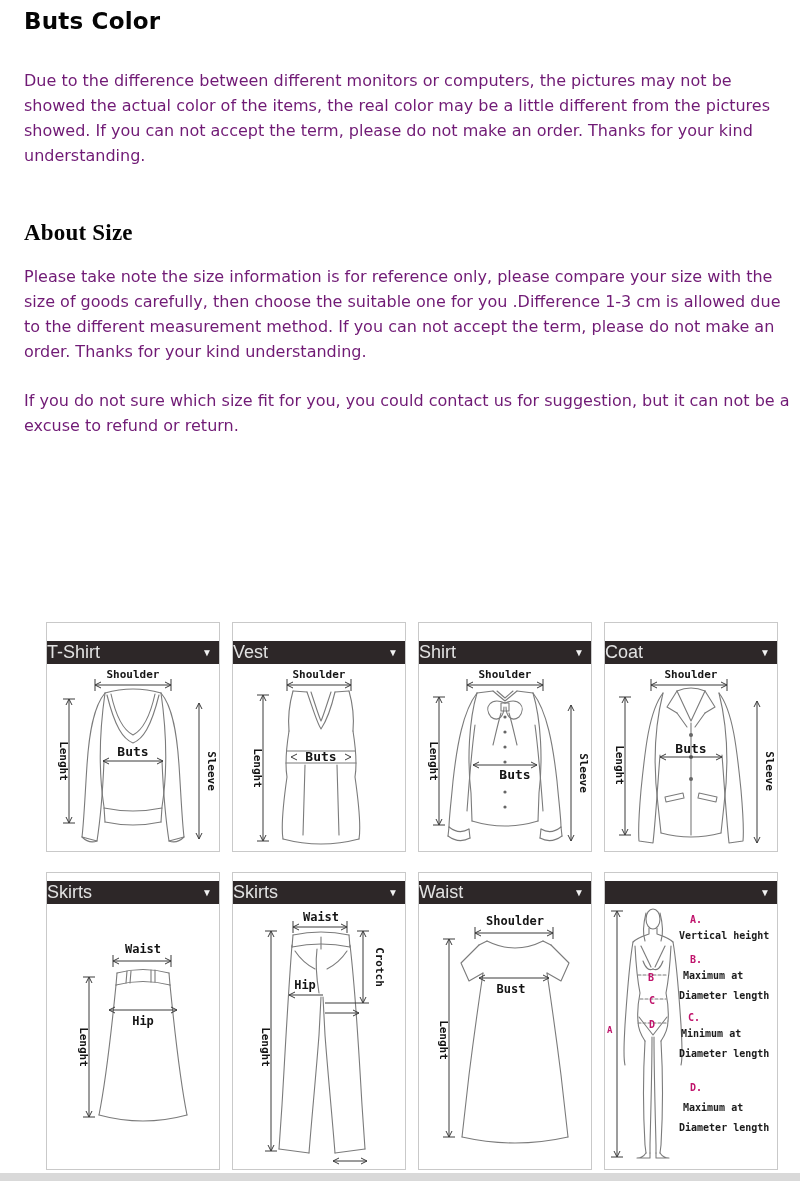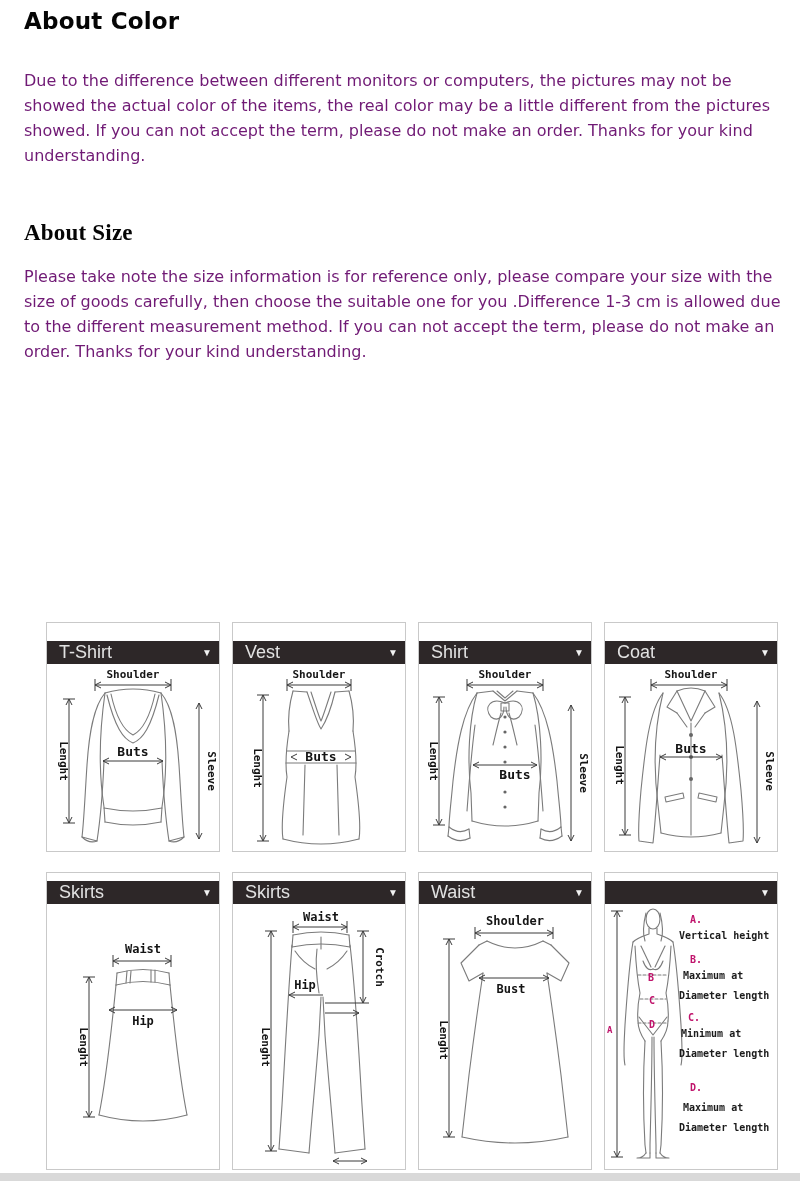--- a/index.html
+++ b/index.html
@@ -5,44 +5,45 @@
   html,body{margin:0;padding:0;background:#fff;}
   .page{position:relative;width:800px;height:1181px;background:#fff;overflow:hidden;
         font-family:"DejaVu Sans",sans-serif;color:#000;}
   .heading{position:absolute;left:24px;font-size:23px;font-weight:bold;color:#050505;letter-spacing:0.2px;}
   .para{position:absolute;left:24px;width:772px;font-size:16px;line-height:25px;color:#701a75;}
   .panel{position:absolute;width:172px;background:#fff;border:1px solid #c9c9c9;box-sizing:content-box;}
   .row1{top:622px;height:228px;}
   .row2{top:872px;height:296px;}
   .c1{left:46px}.c2{left:232px}.c3{left:418px}.c4{left:604px}
   .bar{position:relative;height:23px;background:#2d2728;color:#e2e2e2;font-size:18px;line-height:22px;
-       padding-left:12px;font-family:"Liberation Sans",sans-serif;white-space:nowrap;overflow:hidden;}
+       padding-left:0;font-family:"Liberation Sans",sans-serif;white-space:nowrap;overflow:hidden;}
   .row1 .bar{margin-top:18px;}
   .row2 .bar{margin-top:8px;}
   .arrow{position:absolute;right:7px;top:2px;font-size:10px;color:#f2f2f2;line-height:20px;}
   svg.diag{display:block;margin-top:1px;}
   .m line,.m path{stroke:#3b3b3b;stroke-width:1;fill:none;}
   .m text{fill:#141414;font-family:"DejaVu Sans Mono",monospace;font-weight:bold;}
   .g path,.g line,.g circle,.g ellipse{stroke:#7b7b7b;stroke-width:1.1;fill:none;stroke-linecap:round;stroke-linejoin:round;}
   .g .fillb{fill:#666;stroke:none;}
   .dash{stroke-dasharray:3,2;stroke:#8a8a8a;}
   .pinktxt{fill:#c0146c;font-family:"DejaVu Sans Mono",monospace;font-weight:bold;}
   .legend-black{fill:#1b1b1b;font-family:"DejaVu Sans Mono",monospace;font-weight:bold;}
   .bottom-strip{position:absolute;left:0;top:1173px;width:800px;height:8px;background:#d9d9d9;}
 </style>
 </head>
 <body>
 
 <div class="page">
 
-  <div class="heading" style="top:8px;">About Color</div>
+  <div class="heading" style="top:8px;">Buts Color</div>
   <div class="para" style="top:68px;">Due to the difference between different monitors or computers, the pictures may not be showed the actual color of the items, the real color may be a little different from the pictures showed. If you can not accept the term, please do not make an order. Thanks for your kind understanding.</div>
 
   <div class="heading" style="top:220px;font-family:Liberation Serif, serif;">About Size</div>
   <div class="para" style="top:264px;">Please take note the size information is for reference only, please compare your size with the size of goods carefully, then choose the suitable one for you .Difference 1-3 cm is allowed due to the different measurement method. If you can not accept the term, please do not make an order. Thanks for your kind understanding.</div>
+  <div class="para" style="top:388px;">If you do not sure which size fit for you, you could contact us for suggestion, but it can not be a excuse to refund or return.</div>
 
 
   <div class="panel row1 c1">
     <div class="bar">
       <span>T-Shirt</span>
       <span class="arrow">▼</span>
     </div>
     <svg class="diag" viewBox="0 0 172 186" width="172" height="186">
       <g class="g">
         <path d="M58,28 Q86,20 114,28"></path>

